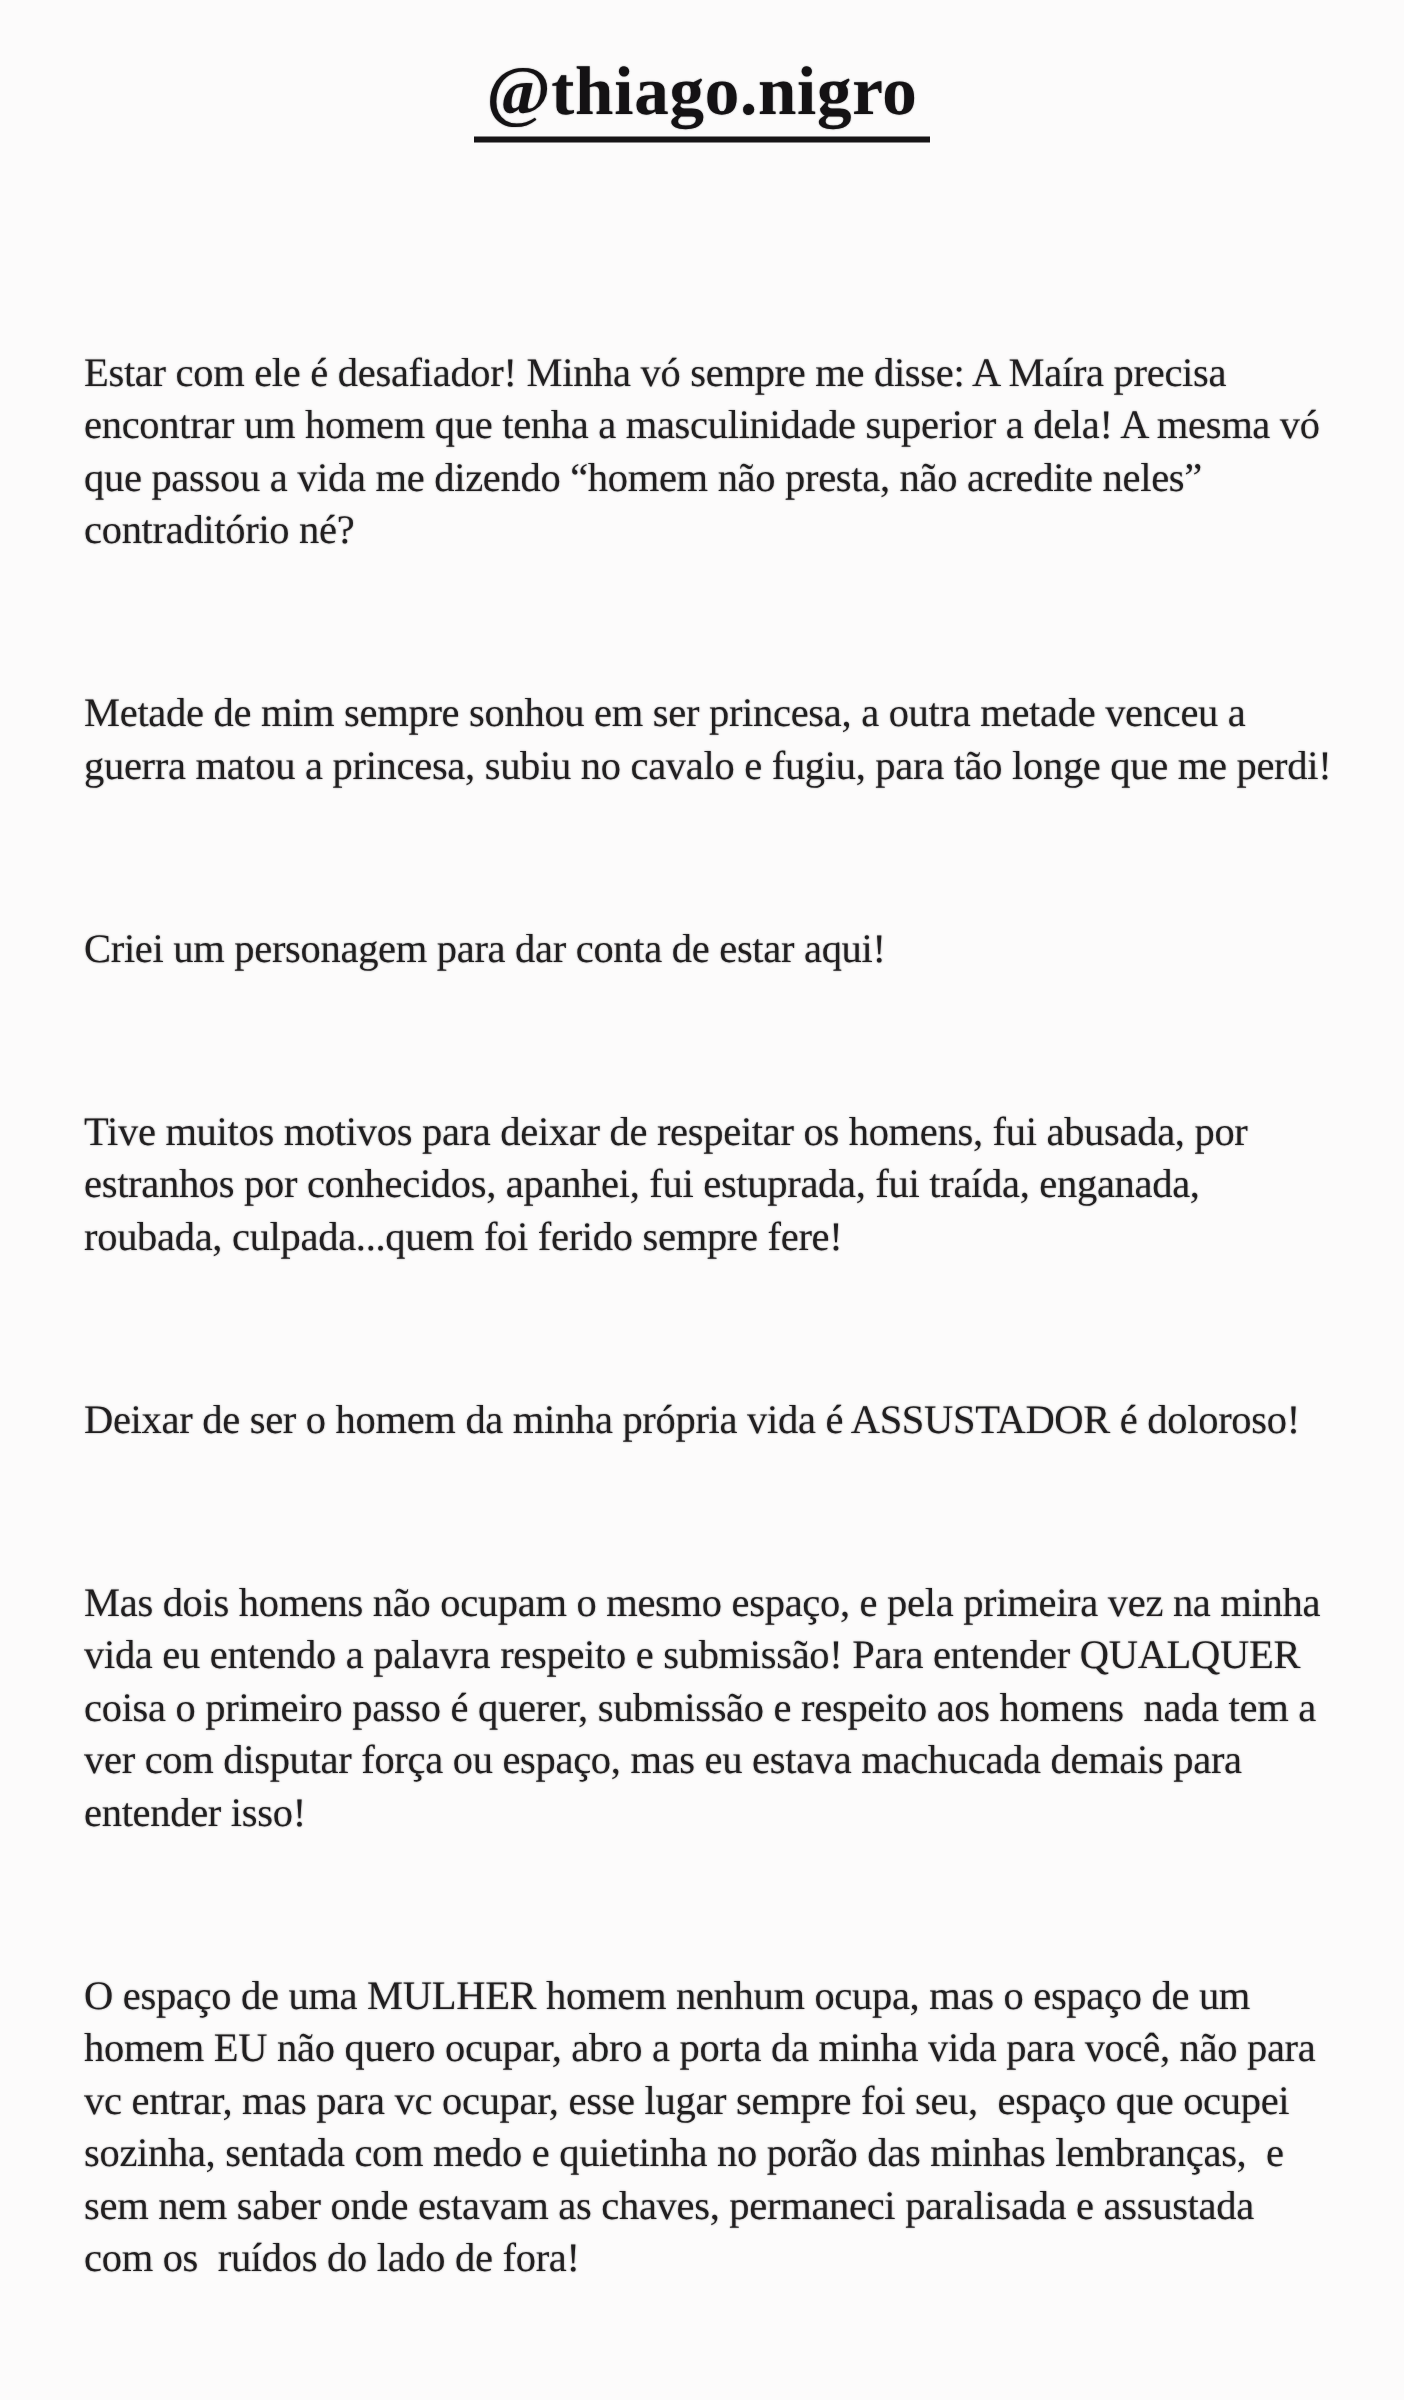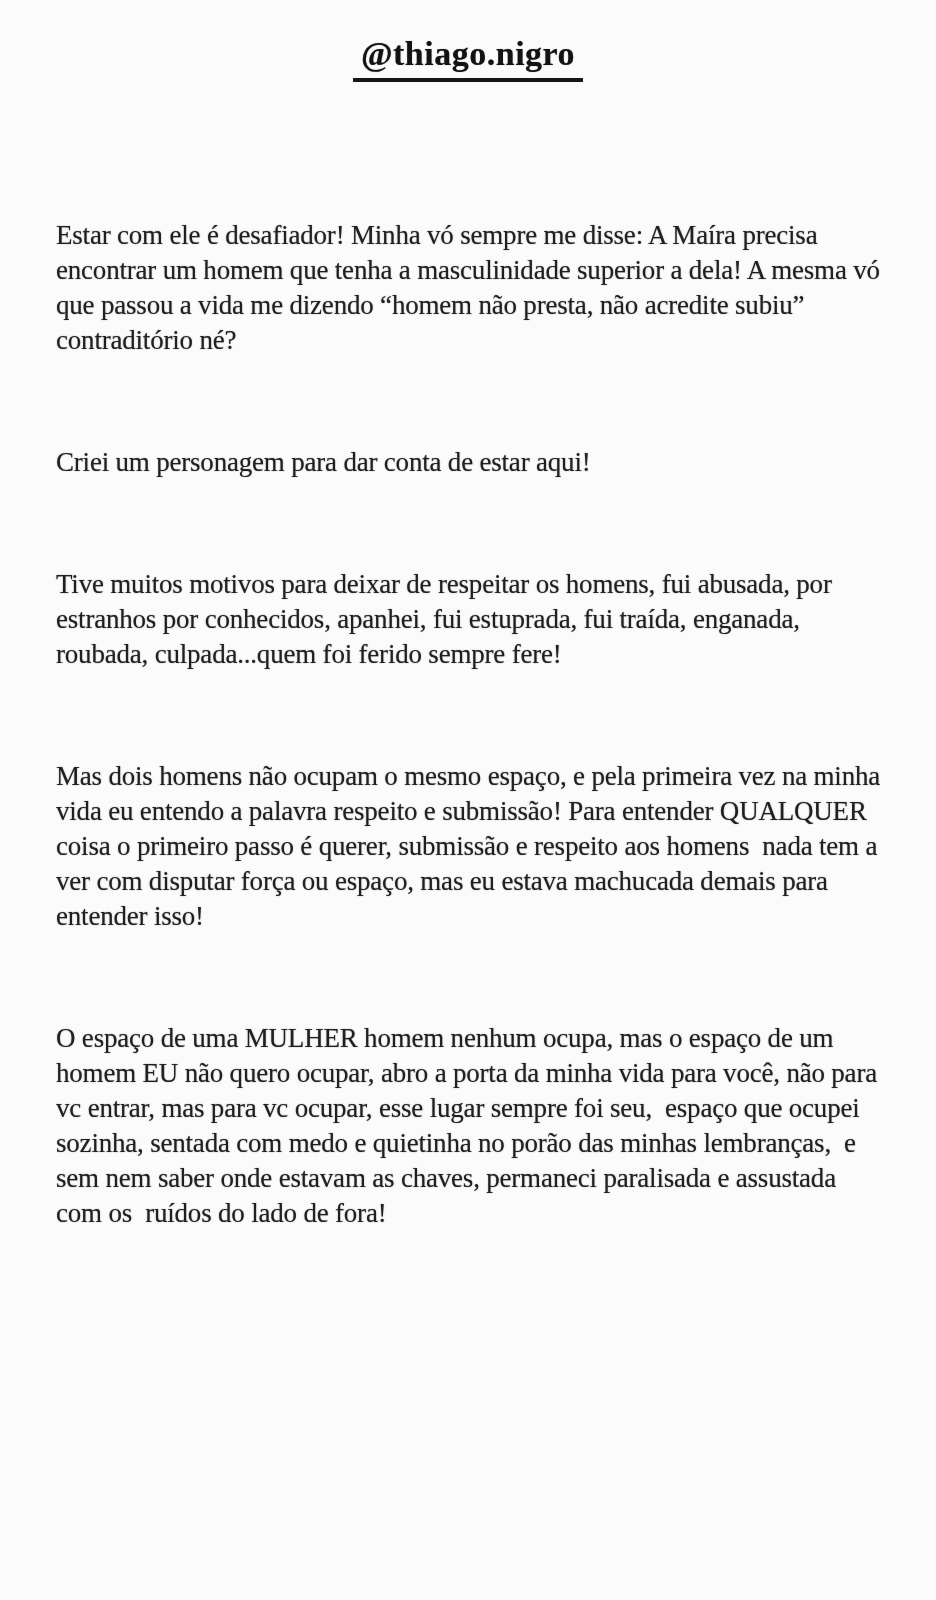--- a/index.html
+++ b/index.html
@@ -16,21 +16,21 @@
     font-family: "Liberation Serif", "DejaVu Serif", serif;
     color: #211f20;
   }
   .header {
     padding-top: 36px;
     text-align: center;
   }
   .handle {
     display: inline-block;
     margin: 0;
-    font-size: 34px;
+    font-size: 46px;
     font-weight: 600;
     line-height: 1.08;
     color: #141214;
     letter-spacing: 0.5px;
     border-bottom: 4px solid #171517;
     padding: 0 8px 5px 8px;
     text-shadow: 0 0 1px rgba(20,20,20,0.55);
   }
   .content {
     margin-top: 66px;
@@ -48,23 +48,25 @@
 </head>
 <body>
 
 <div class="screen">
 
   <header class="header">
     <h1 class="handle">@thiago.nigro</h1>
   </header>
 
   <main class="content">
-    <p class="para">Estar com ele é desafiador! Minha vó sempre me disse: A Maíra precisa encontrar um homem que tenha a masculinidade superior a dela! A mesma vó que passou a vida me dizendo “homem não presta, não acredite subiu” contraditório né?</p>
+    <p class="para">Estar com ele é desafiador! Minha vó sempre me disse: A Maíra precisa encontrar um homem que tenha a masculinidade superior a dela! A mesma vó que passou a vida me dizendo “homem não presta, não acredite neles” contraditório né?</p>
+    <p class="para">Metade de mim sempre sonhou em ser princesa, a outra metade venceu a guerra matou a princesa, subiu no cavalo e fugiu, para tão longe que me perdi!</p>
     <p class="para">Criei um personagem para dar conta de estar aqui!</p>
     <p class="para">Tive muitos motivos para deixar de respeitar os homens, fui abusada, por estranhos por conhecidos, apanhei, fui estuprada, fui traída, enganada, roubada, culpada...quem foi ferido sempre fere!</p>
+    <p class="para">Deixar de ser o homem da minha própria vida é ASSUSTADOR é doloroso!</p>
     <p class="para">Mas dois homens não ocupam o mesmo espaço, e pela primeira vez na minha vida eu entendo a palavra respeito e submissão! Para entender QUALQUER coisa o primeiro passo é querer, submissão e respeito aos homens  nada tem a ver com disputar força ou espaço, mas eu estava machucada demais para entender isso!</p>
     <p class="para">O espaço de uma MULHER homem nenhum ocupa, mas o espaço de um homem EU não quero ocupar, abro a porta da minha vida para você, não para vc entrar, mas para vc ocupar, esse lugar sempre foi seu,  espaço que ocupei sozinha, sentada com medo e quietinha no porão das minhas lembranças,  e sem nem saber onde estavam as chaves, permaneci paralisada e assustada com os  ruídos do lado de fora!</p>
     
 
     
   </main>
 
 </div>
 
 </body></html>

